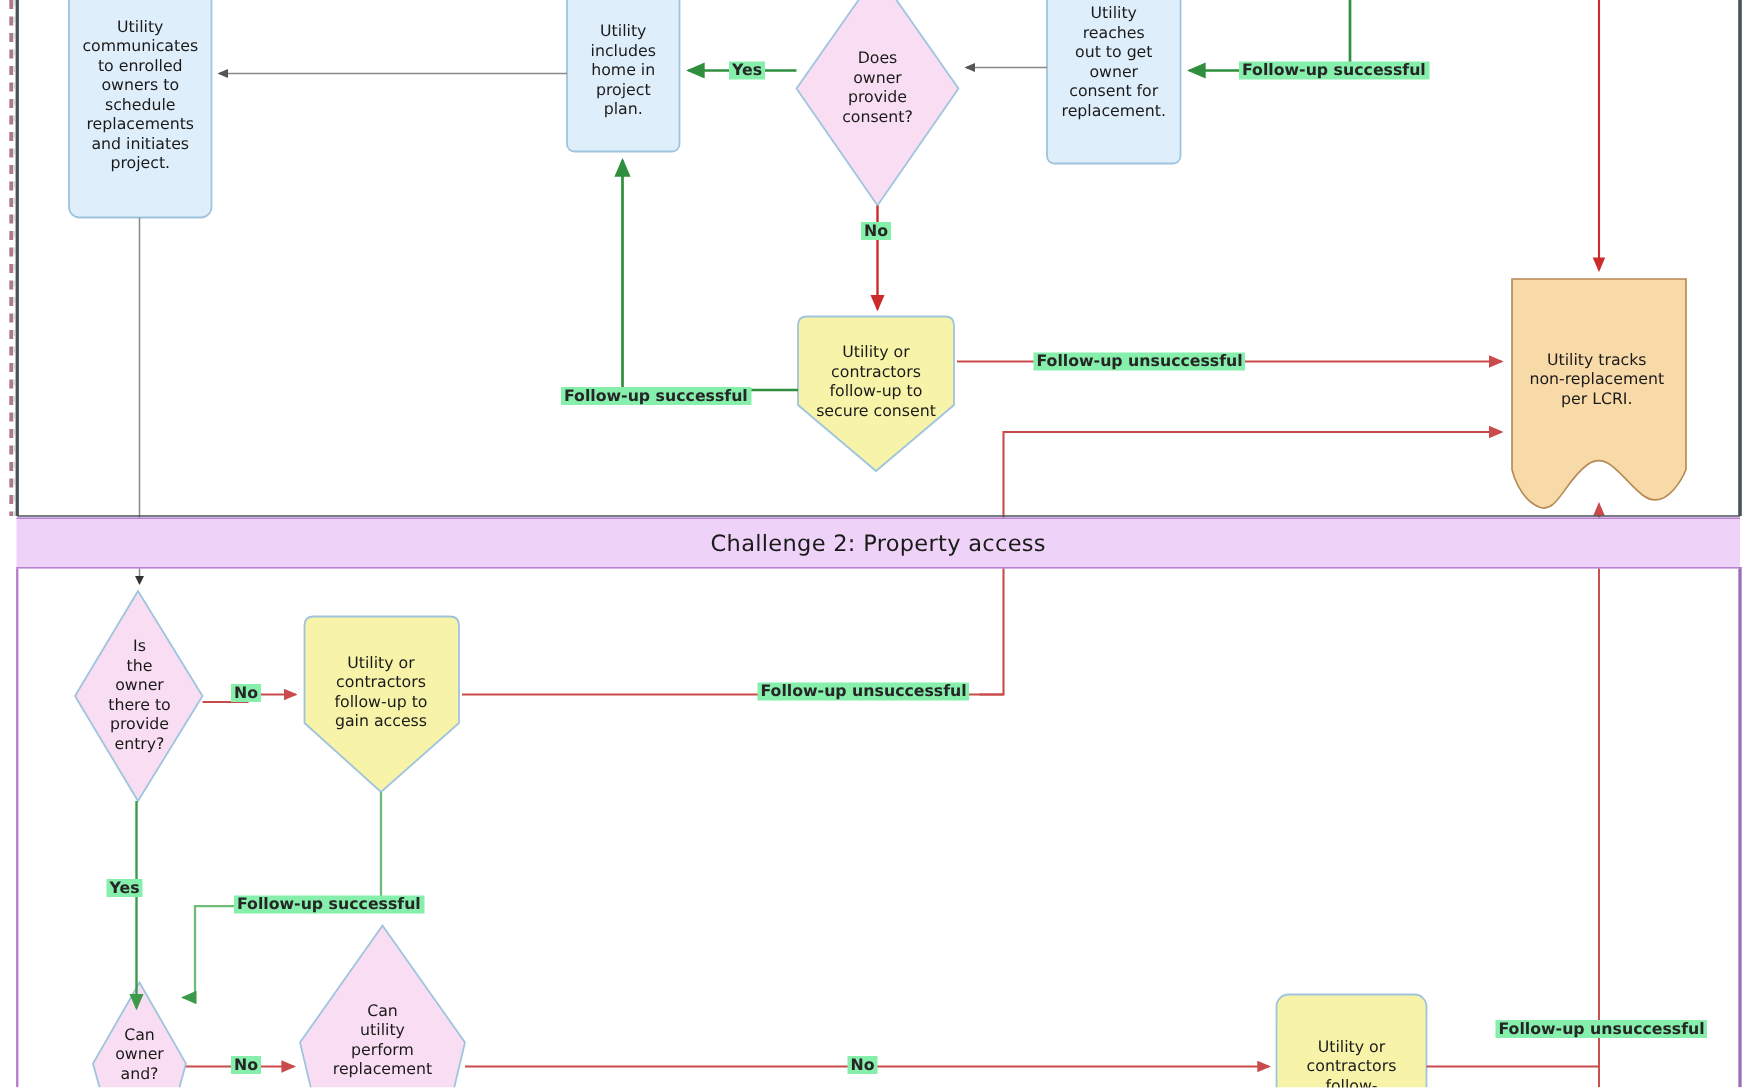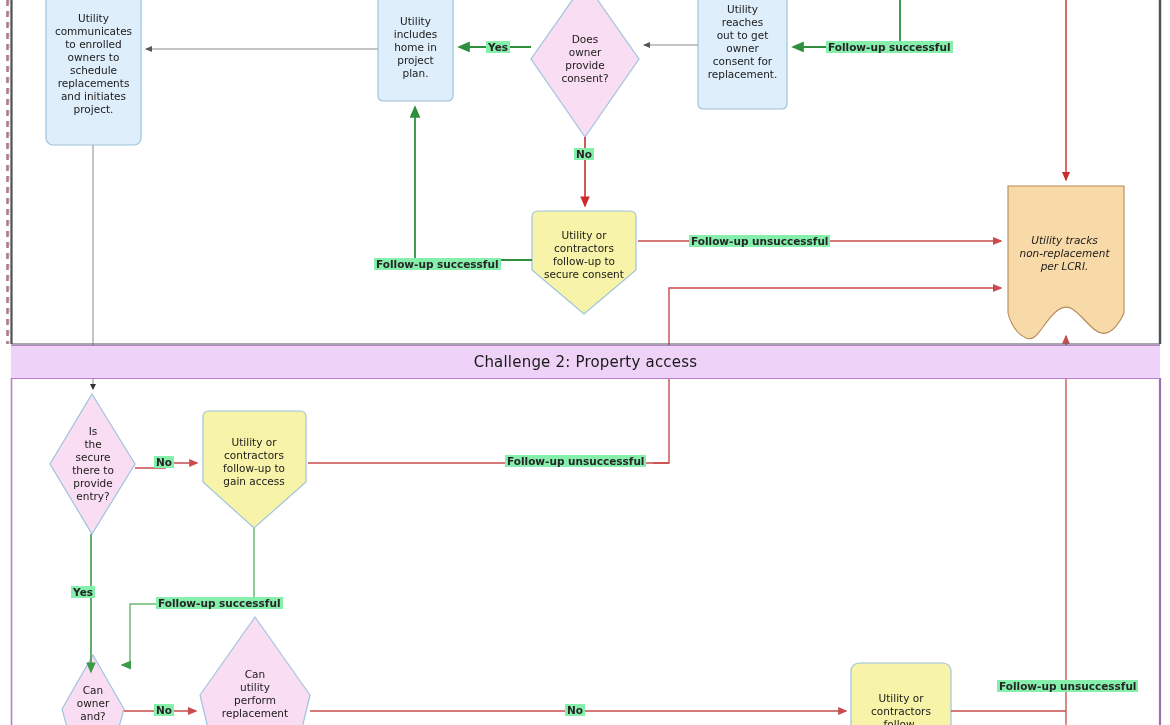--- a/index.html
+++ b/index.html
@@ -194,27 +194,27 @@
 out to get
 owner
 consent for
 replacement.</div>
 
   <div class="node-label" style="left:525px;top:213px;width:118px;height:84px;">Utility or
 contractors
 follow-up to
 secure consent</div>
 
-  <div class="node-label" style="left:1007px;top:198px;width:115px;height:110px;font-style:italic;">Utility tracks
+  <div class="node-label" style="left:1007px;top:198px;width:115px;height:110px;">Utility tracks
 non-replacement
 per LCRI.</div>
 
   <div class="node-label" style="left:57px;top:400px;width:72px;height:128px;">Is
 the
-secure
+owner
 there to
 provide
 entry?</div>
 
   <div class="node-label" style="left:202px;top:414px;width:104px;height:96px;">Utility or
 contractors
 follow-up to
 gain access</div>
 
   <div class="node-label" style="left:62px;top:672px;width:62px;height:62px;">Can

